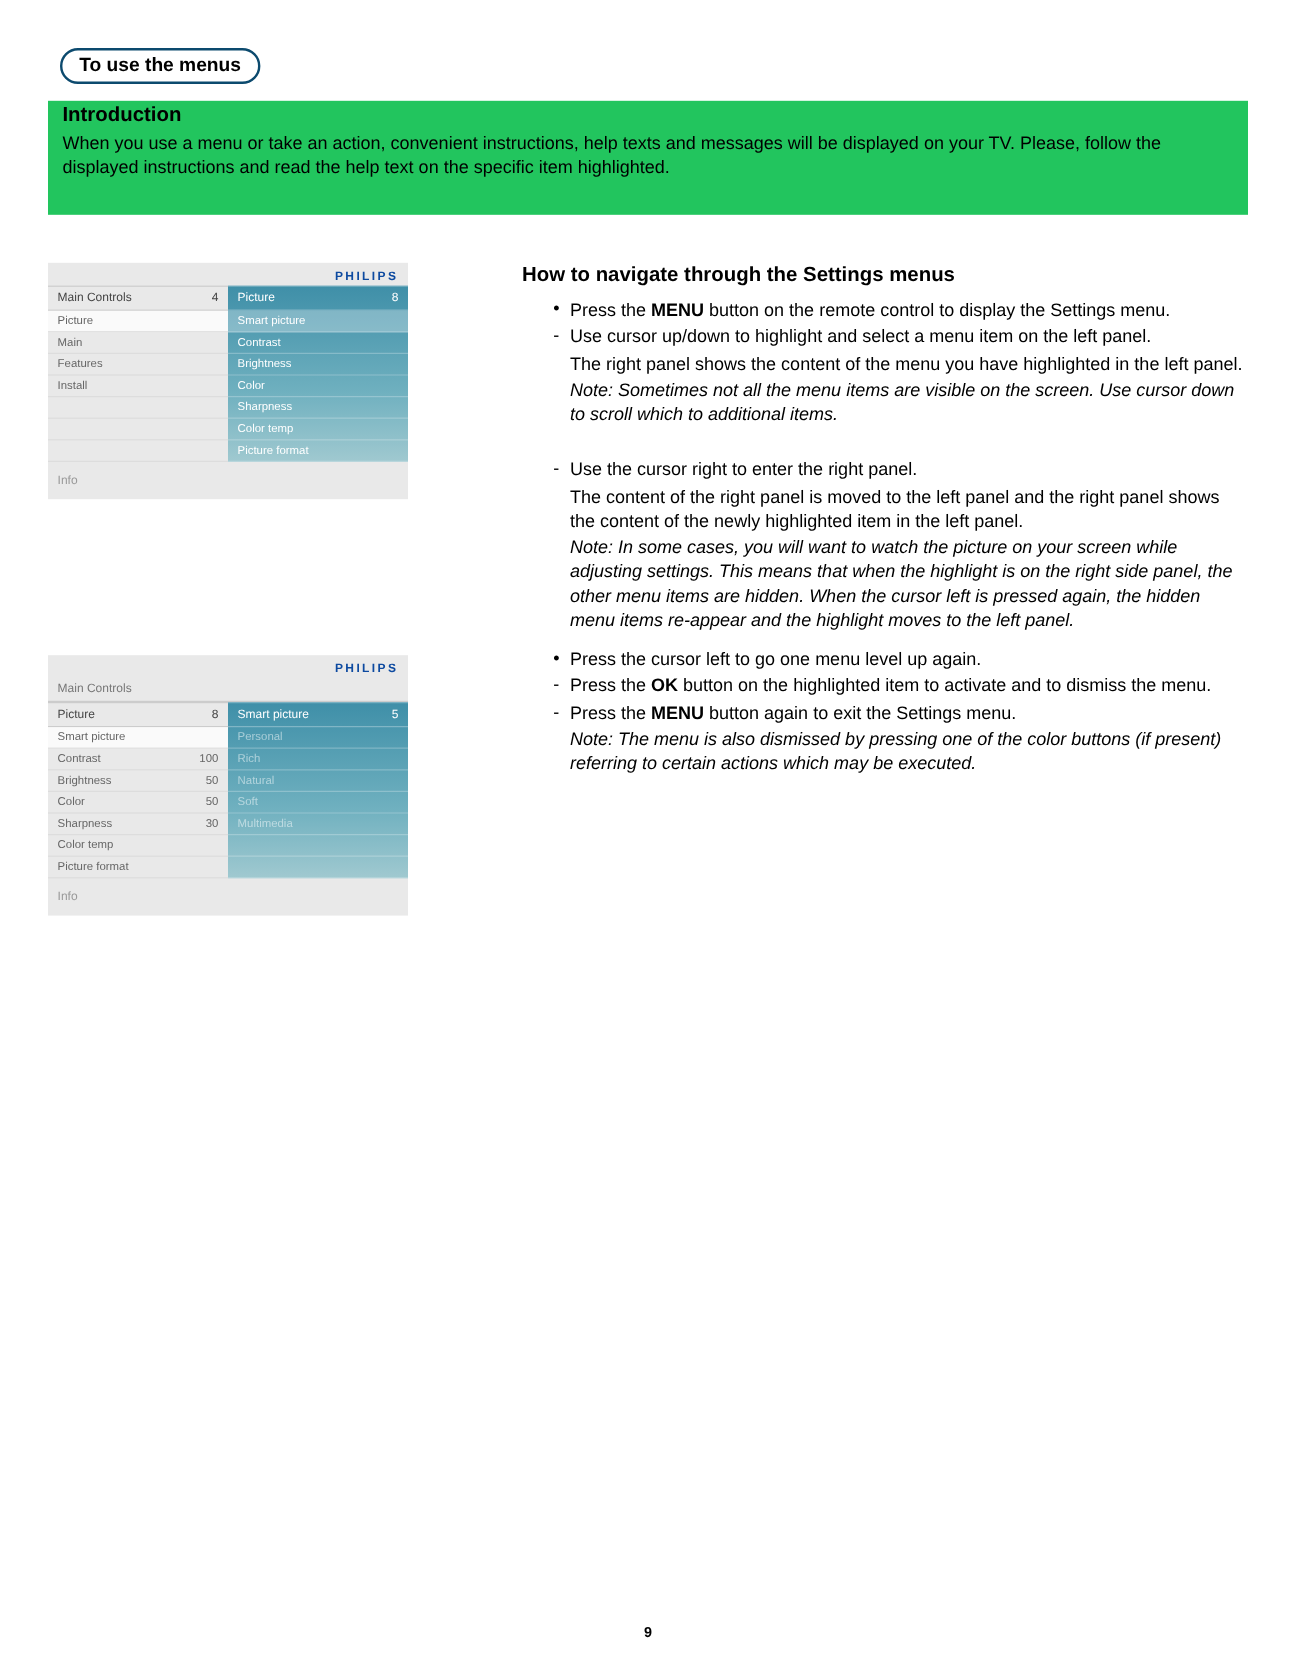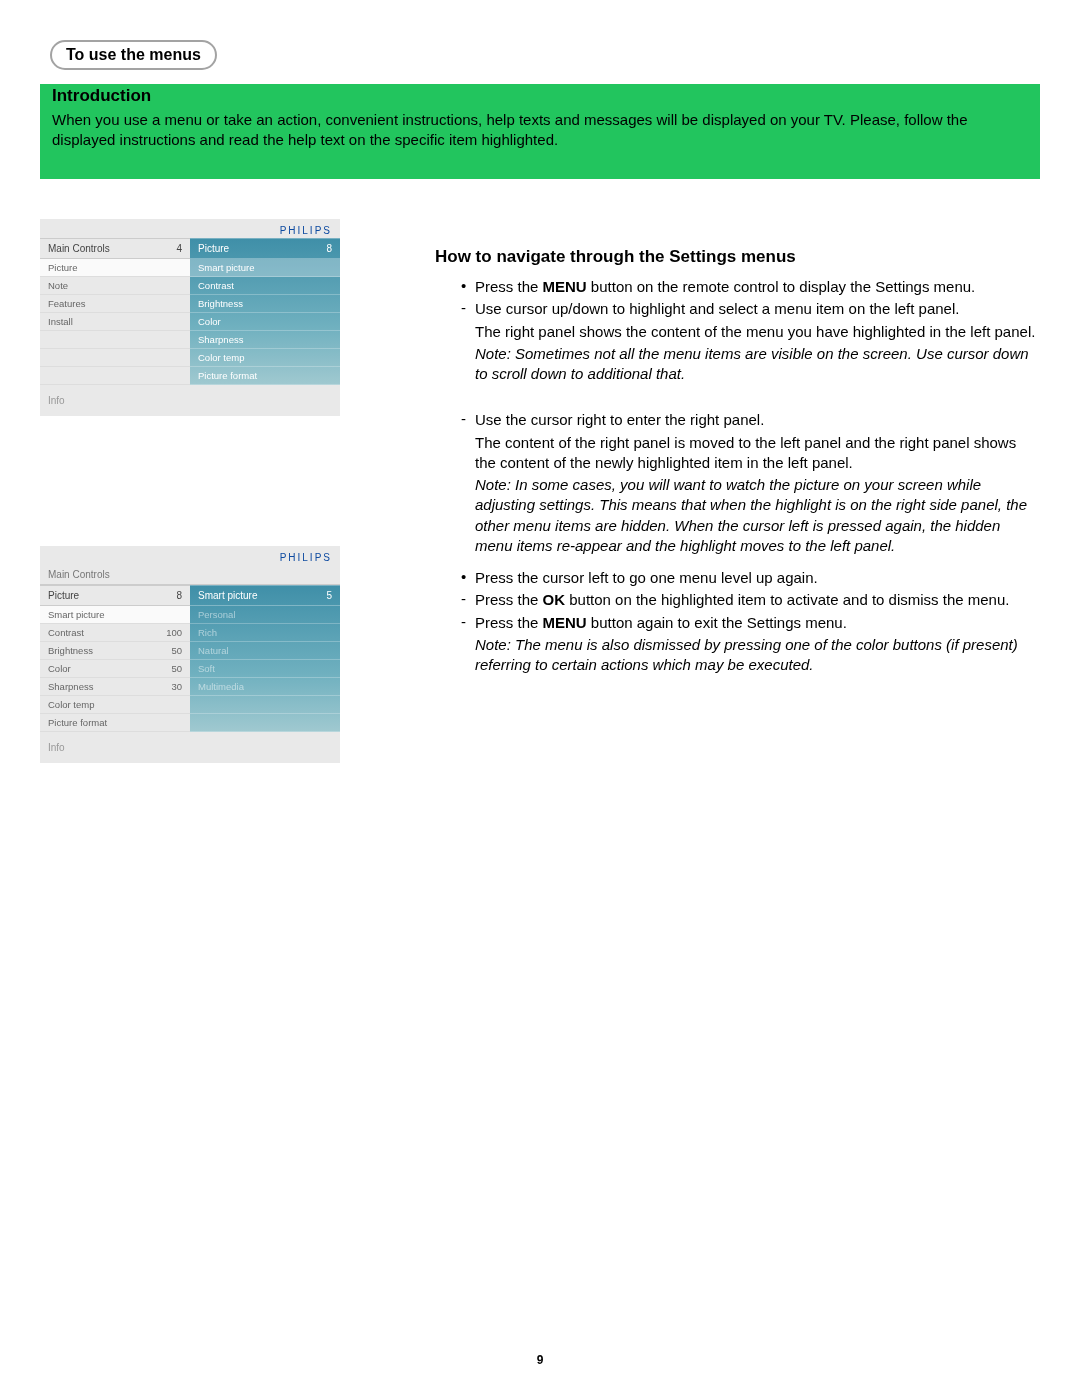--- a/index.html
+++ b/index.html
@@ -8,21 +8,21 @@
     font-size: 15px;
     color: #000;
     width: 1080px;
     height: 1397px;
     background: #fff;
     position: relative;
   }
   .page { padding: 40px 40px 0 40px; }
   .title-badge {
     display: inline-block;
-    border: 2px solid #a3a3a3;
+    border: 2px solid #0c4a6e;
     border-radius: 16px;
     padding: 4px 14px;
     font-weight: bold;
     font-size: 16px;
     margin-left: 10px;
     margin-bottom: 14px;
   }
   .intro-block {
     background: #22c55e;
     padding: 0 12px 30px 12px;
@@ -41,21 +41,20 @@
     display: flex;
     margin-top: 40px;
   }
   .left-col {
     width: 355px;
     flex-shrink: 0;
   }
   .right-col {
     flex: 1;
     padding-left: 40px;
-    margin-top: 28px;
   }
   .right-col h2 {
     font-size: 17px;
     font-weight: bold;
     margin-bottom: 10px;
   }
   .lead-block { margin-left: 26px; margin-bottom: 8px; }
   .bullet-block, .dash-block {
     display: flex;
     margin-left: 26px;
@@ -79,21 +78,21 @@
     background: #e9e9e9;
     width: 300px;
     margin-left: 0;
     font-size: 10px;
     color: #555;
     padding-bottom: 10px;
   }
   .shot .logo-row { text-align: right; padding: 6px 8px 2px 0; }
   .shot .logo {
     font-family: Arial, sans-serif;
-    font-weight: normal;
+    font-weight: bold;
     letter-spacing: 2px;
     font-size: 10px;
     color: #0d4aa0;
   }
   .shot .panels { display: flex; }
   .shot .panel-l, .shot .panel-r { width: 50%; }
   .shot .hdr {
     display: flex; justify-content: space-between;
     padding: 4px 8px;
     border-top: 1px solid #ccc;
@@ -153,21 +152,21 @@
         <div class="panels">
           <div class="panel-l">
             <div class="hdr">
               <span>Main Controls</span>
               <span>4</span>
             </div>
             <div class="row sel-white">
                 <span>Picture</span>
               </div>
             <div class="row">
-                <span>Note</span>
+                <span>Main</span>
               </div>
             <div class="row">
                 <span>Features</span>
               </div>
             <div class="row hl-line">
                 <span>Install</span>
               </div>
             <div class="row">&nbsp;</div>
               <div class="row">&nbsp;</div>
               <div class="row">&nbsp;</div>
@@ -276,21 +275,21 @@
 
       <div class="bullet-block">
         <div class="marker">•</div>
         <div class="txt"><span>Press the </span><b>MENU</b><span> button on the remote control to display the Settings menu.</span></div>
       </div>
       <div class="dash-block">
         <div class="marker">-</div>
         <div class="txt">Use cursor up/down to highlight and select a menu item on the left panel.</div>
       </div>
       <div class="follow-block">The right panel shows the content of the menu you have highlighted in the left panel.</div>
-      <div class="note-block">Note: Sometimes not all the menu items are visible on the screen. Use cursor down to scroll down to additional that.</div>
+      <div class="note-block">Note: Sometimes not all the menu items are visible on the screen. Use cursor down to scroll which to additional items.</div>
 
       <div class="spacer-med"></div>
 
       <div class="dash-block">
         <div class="marker">-</div>
         <div class="txt">Use the cursor right to enter the right panel.</div>
       </div>
       <div class="follow-block">The content of the right panel is moved to the left panel and the right panel shows the content of the newly highlighted item in the left panel.</div>
       <div class="note-block">Note: In some cases, you will want to watch the picture on your screen while adjusting settings. This means that when the highlight is on the right side panel, the other menu items are hidden. When the cursor left is pressed again, the hidden menu items re-appear and the highlight moves to the left panel.</div>
 

